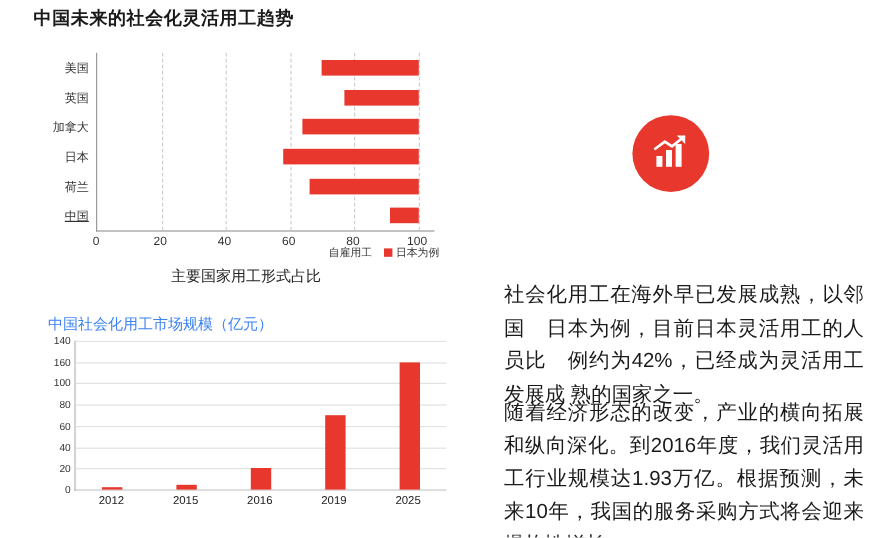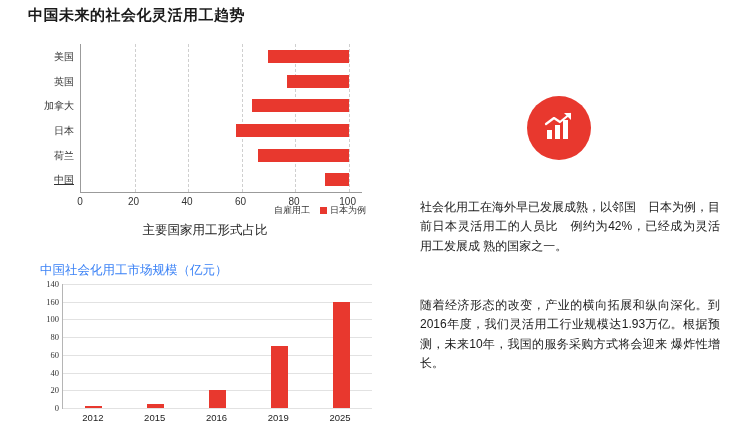--- a/index.html
+++ b/index.html
@@ -58,40 +58,41 @@
     position:absolute;left:12px;top:0;font-size:12.5px;color:#3b82f6;text-align:center;
   }
   .c2-plot{
     position:absolute;left:34px;top:22px;right:6px;height:124px;
     border-left:1px solid #b5b5b5;
     border-bottom:1px solid #b5b5b5;
   }
   .c2-gline{position:absolute;left:0;right:0;height:0;border-top:1px solid #e2e2e2;}
   .c2-ylab{
     position:absolute;right:calc(100% + 4px);font-size:8.5px;color:#333;
-    transform:translateY(-50%);white-space:nowrap;font-family:Liberation Serif, serif;
+    transform:translateY(-50%);white-space:nowrap;
   }
   .c2-bar{position:absolute;bottom:0;width:17px;background:#e8382e;}
   .c2-xlab{
     position:absolute;top:150px;font-size:9.5px;color:#222;
     transform:translateX(-50%);
   }
 
   
   .icon-wrap{
     position:absolute;left:527px;top:96px;width:64px;height:64px;
   }
   .icon-circle{
     width:64px;height:64px;border-radius:50%;background:#e8382e;
     display:flex;align-items:center;justify-content:center;
   }
   .para{
     position:absolute;left:420px;width:300px;
-    font-size:12px;line-height:1.62;color:#1a1a1a;
+    font-size:17px;line-height:1.62;color:#1a1a1a;
     text-align:justify;
+    margin-top:34px;
   }
   .para1{top:198px;}
   .para2{top:296px;}
 </style>
 </head>
 <body>
 
 <div class="page">
 
   <div class="title">中国未来的社会化灵活用工趋势</div>

